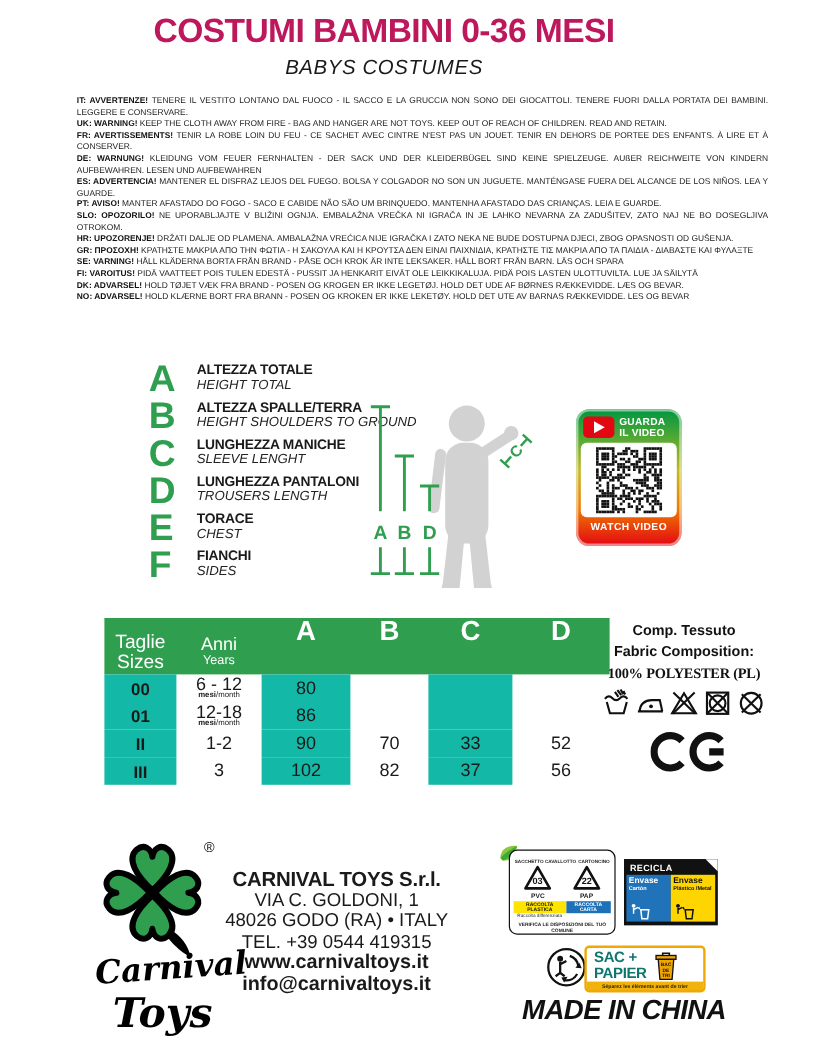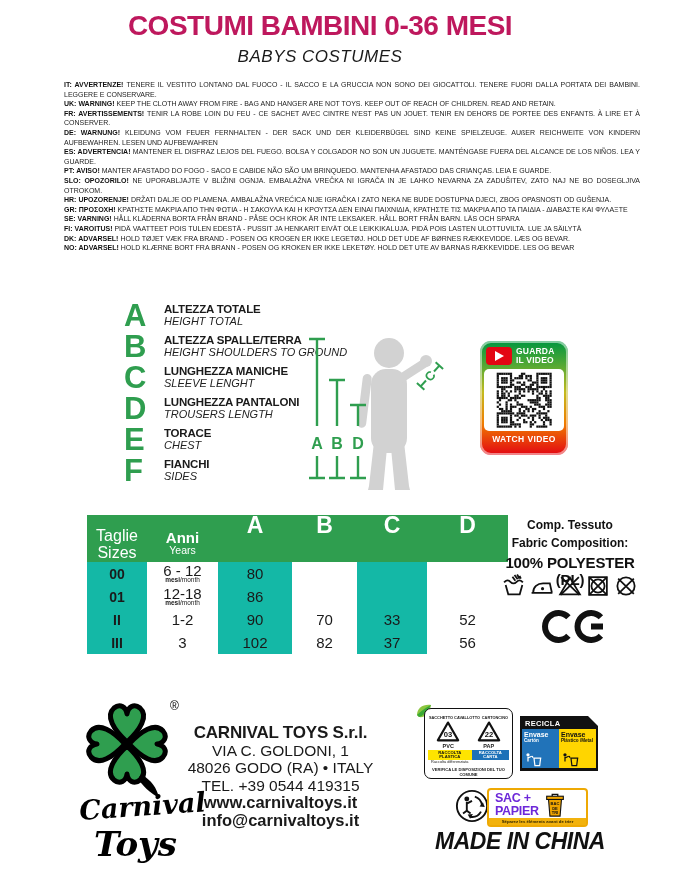--- a/index.html
+++ b/index.html
@@ -35,36 +35,36 @@
   .badge-guarda{color:#fff;font-weight:800;font-size:8.5px;line-height:9px;letter-spacing:.2px;}
   .qr-panel{background:#fff;border-radius:5px;width:80px;height:62px;display:flex;
             align-items:center;justify-content:center;}
   .badge-watch{color:#fff;font-weight:800;font-size:8.5px;text-align:center;margin-top:3px;letter-spacing:.4px;}
   
   .size-table{position:absolute;left:87px;top:515px;width:421px;}
   .thead,.tbody{display:grid;grid-template-columns:60px 71px 74px 65px 70px 81px;}
   .thead{height:47px;background:#2F9E4F;color:#fff;}
   .hcell{display:flex;flex-direction:column;align-items:center;justify-content:center;}
   .c0 .h-top,.c0 .h-bot{font-size:16px;font-weight:400;line-height:17px;}
-  .c1 .h-top{font-size:15px;font-weight:700;line-height:14px;}
+  .c1 .h-top{font-size:15px;font-weight:400;line-height:14px;}
   .c1 .h-bot{font-size:10.5px;line-height:11px;}
   .cn .h-top{font-size:23px;font-weight:700;line-height:20px;}
   .cn .h-bot{font-size:13.5px;line-height:13px;margin-top:24px;}
   .tbody{grid-auto-rows:23px;}
   .cell{display:flex;flex-direction:column;align-items:center;justify-content:center;}
   .cell.stripe{background:#14b8a6;}
   .sz{font-size:14px;font-weight:700;}
   .yrs{font-size:15px;line-height:13px;font-weight:500;}
   .nt{font-size:6.5px;line-height:6.5px;}
   .val{font-size:15px;font-weight:500;}
   
   .comp{position:absolute;left:495px;top:518px;width:150px;text-align:center;font-weight:700;color:#111;}
   .comp div{margin-bottom:4px;}
   .comp .l1,.comp .l2{font-size:12px;}
-  .comp .l3{font-size:15px;letter-spacing:-.2px;}
+  .comp .l3{font-size:12px;letter-spacing:-.2px;font-family:Liberation Serif, serif;}
   .care{position:absolute;left:501px;top:573px;display:flex;gap:2px;}
   .care svg{width:26px;height:25px;}
   .care path,.care rect,.care circle{stroke:#111;stroke-width:1.7;fill:none;}
   .care .dot{fill:#111;stroke:none;}
   .ce{position:absolute;left:542px;top:608px;}
   
   .logo{position:absolute;left:80px;top:698px;}
   .address{position:absolute;left:183px;top:724px;width:195px;text-align:center;line-height:17.5px;}
   .addr-name{font-weight:800;font-size:17px;letter-spacing:-.2px;}
   .addr-line{font-size:15.5px;font-weight:500;}
@@ -95,21 +95,21 @@
   .rec-blue{background:#2173b9;color:#fff;}
   .rec-yellow{background:#ffd500;color:#111;}
   .rec-l1{font-size:7px;font-weight:700;line-height:7px;}
   .rec-l2{font-size:4.6px;font-weight:700;line-height:5px;}
   .tidy{width:19px;height:15px;margin-top:auto;}
   
   .triman{position:absolute;left:455px;top:789px;}
   .frbox{position:absolute;left:487px;top:788px;width:101px;border:2.5px solid #eea904;
          border-radius:4px;background:#fff;box-sizing:border-box;}
   .fr-main{display:flex;align-items:center;padding:2px 3px 1px 6px;gap:5px;}
-  .fr-txt{font-size:12.5px;font-weight:800;line-height:12.5px;letter-spacing:-.3px;color:#6d28d9;}
+  .fr-txt{font-size:12.5px;font-weight:800;line-height:12.5px;letter-spacing:-.3px;color:#0f766e;}
   .fr-note{background:#f2b20d;color:#2e2300;font-size:4.3px;text-align:center;padding:1px 0;
            font-weight:700;}
   .origin{position:absolute;left:420px;top:828px;width:200px;text-align:center;font-size:23px;
           font-weight:800;font-style:italic;letter-spacing:-.5px;color:#111;}
   .sil{fill:#d2d2d2;}
   .gline{stroke:#2F9E4F;stroke-width:2.4;fill:none;}
 </style>
 </head>
 <body>
 

